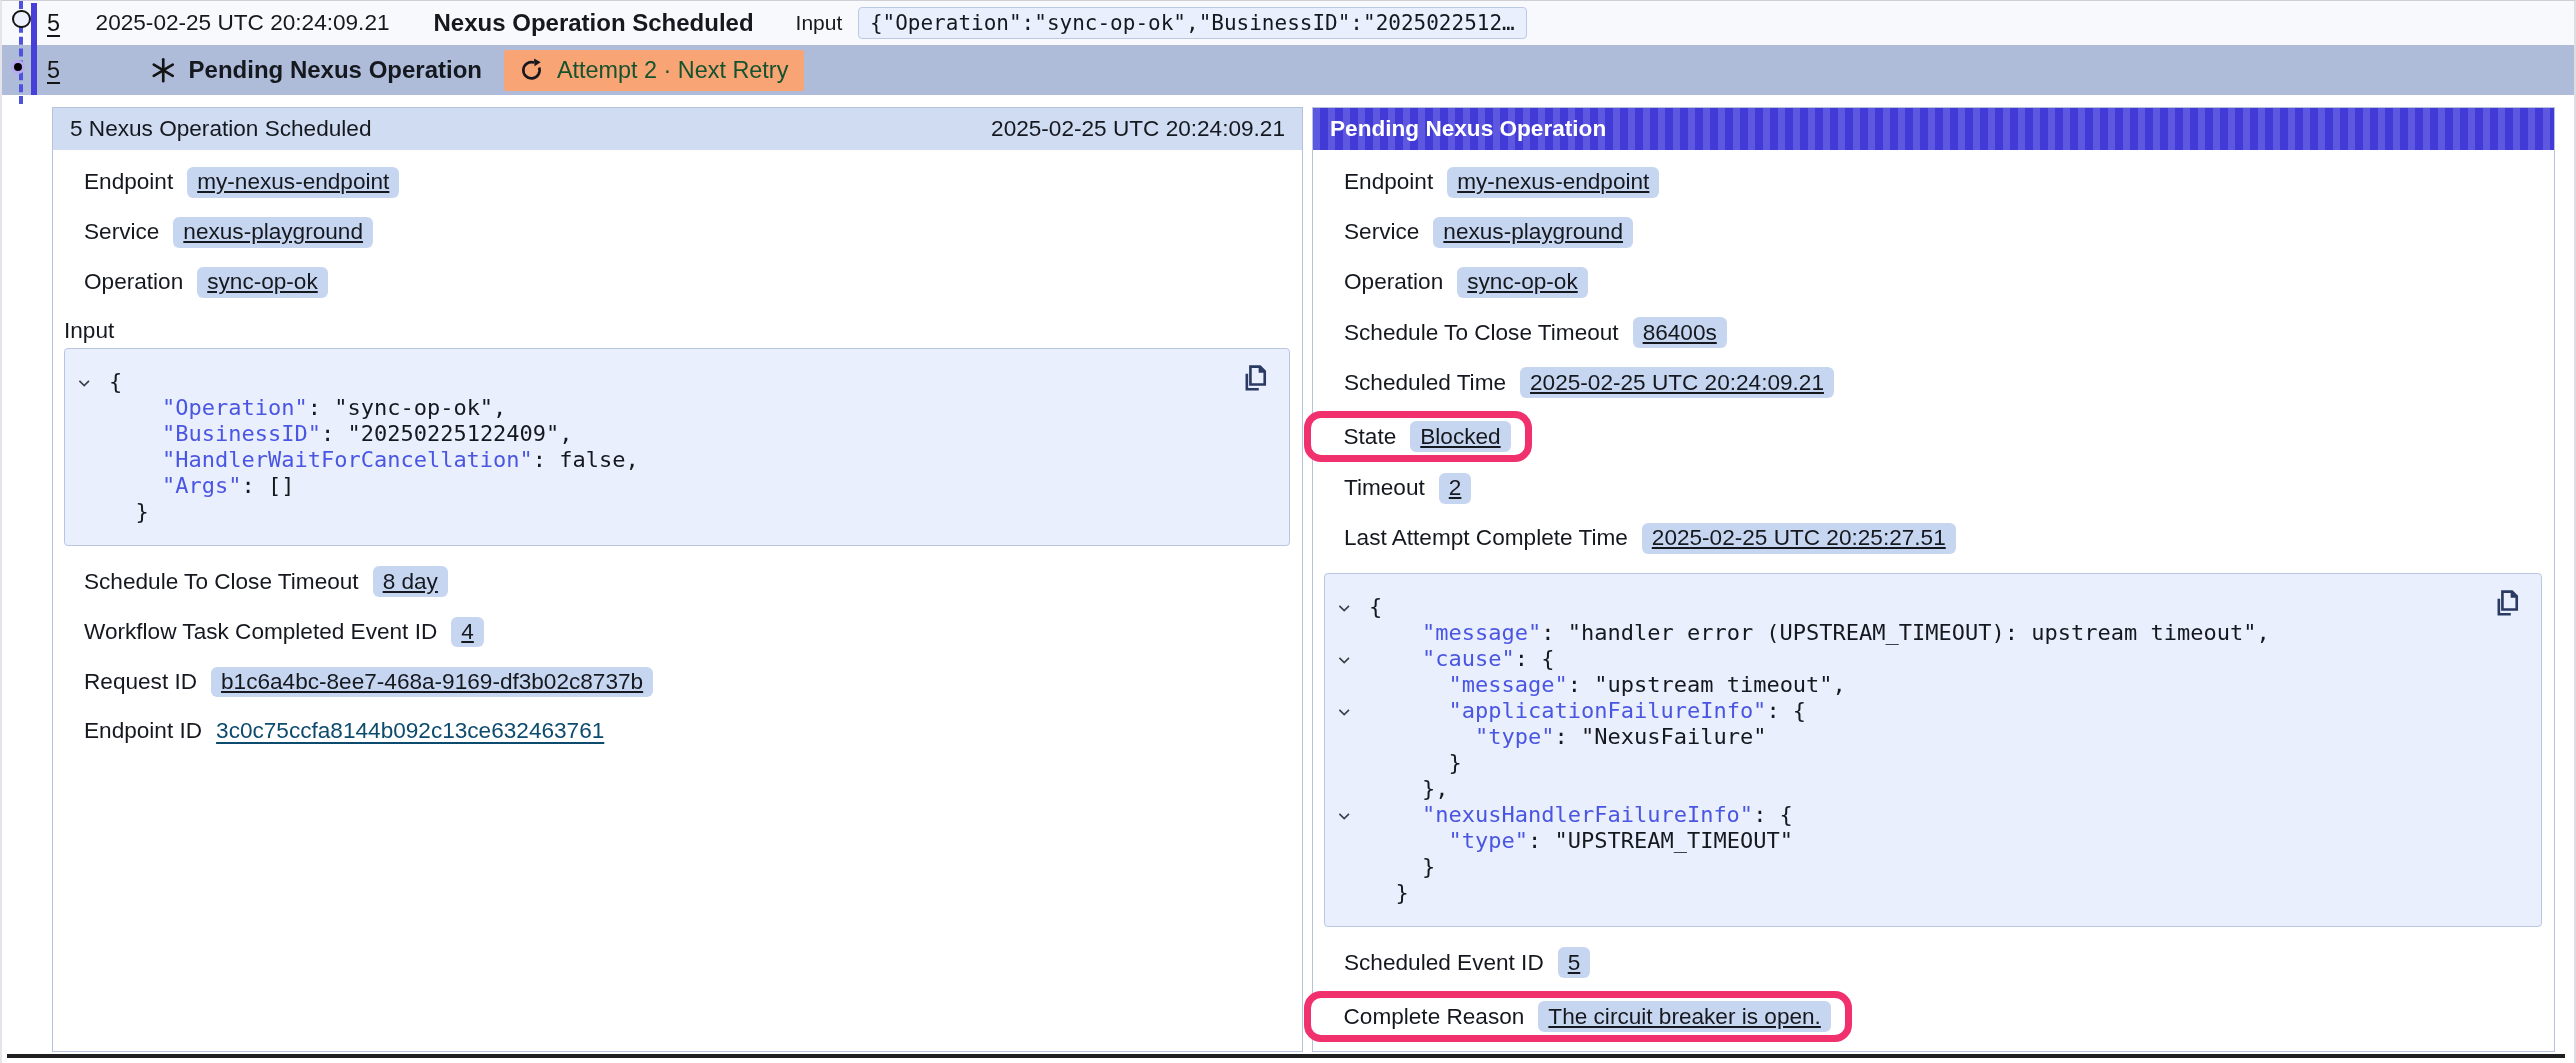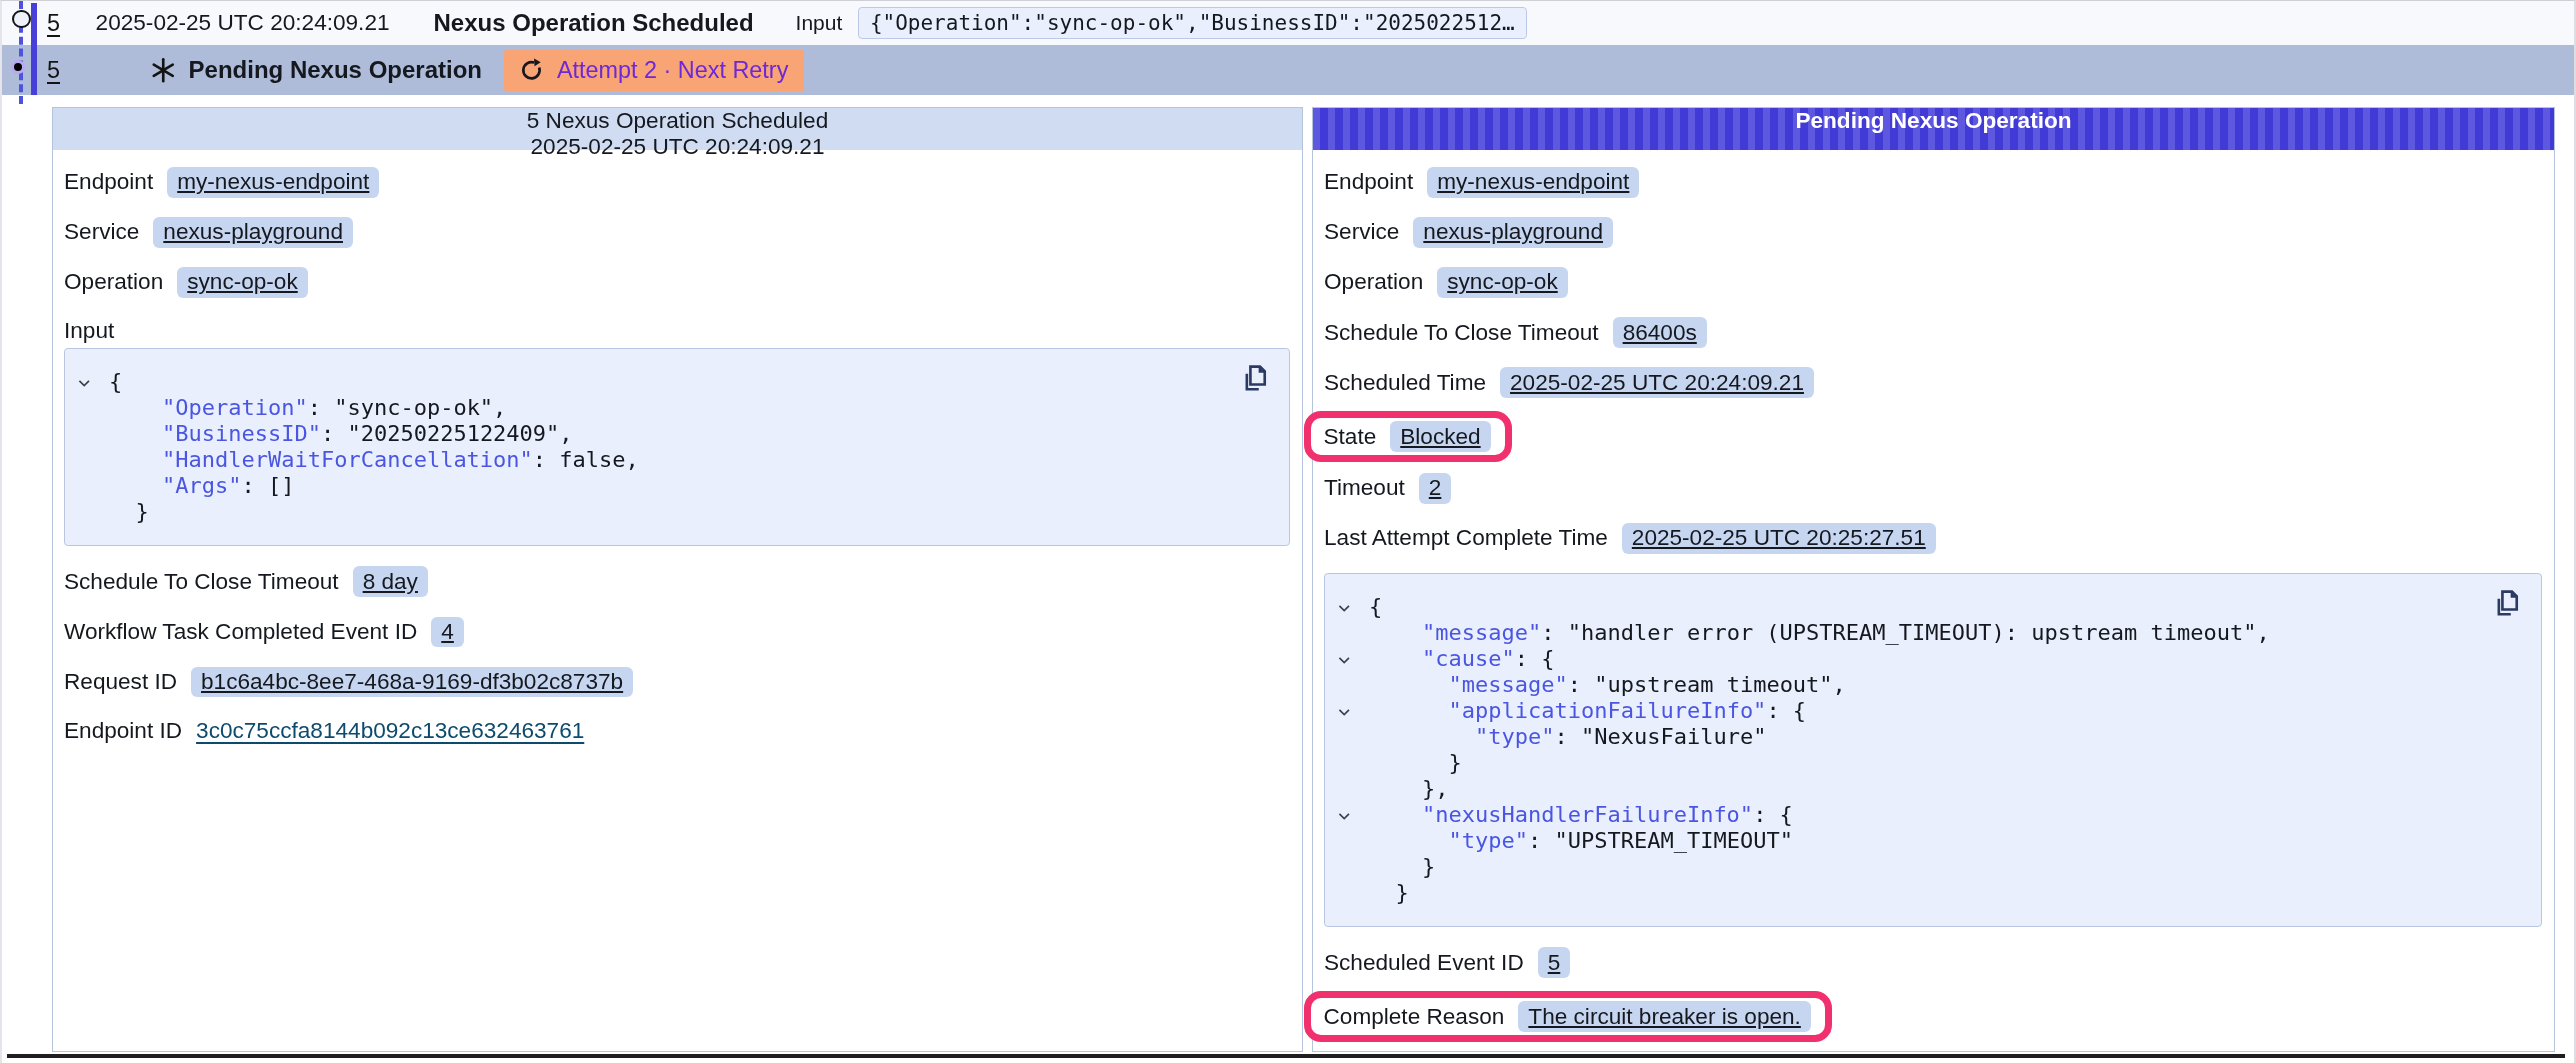--- a/index.html
+++ b/index.html
@@ -26,49 +26,49 @@
   .row1 .etitle { margin-left:44px; }
   .inlabel { font-size:21px; margin-left:42px; }
   .inbadge {
     margin-left:15.6px; font-family:"DejaVu Sans Mono","Liberation Mono",monospace;
     font-size:21px; background:var(--c-code-block-bg,#e9effc); border:1.6px solid #bcc9e6;
     border-radius:3.9px; padding:3.1px 11px; white-space:nowrap;
   }
   .pend-wrap { display:flex; align-items:center; margin-left:87px; gap:12.5px; }
   .attempt-badge {
     display:inline-flex; align-items:center; gap:12.5px;
-    background:var(--c-attempt-badge-orange,#f9a475); color:#6d28d9;
+    background:var(--c-attempt-badge-orange,#f9a475); color:#14532d;
     font-size:23.4px; padding:7px 15.6px; border-radius:2.3px; margin-left:9.4px;
   }
 
   
   .tl-dash { position:absolute; left:17px; top:0; height:103px; width:0; border-left:4.7px dashed #4d53dd; }
   .tl-bar  { position:absolute; left:29px; top:2.3px; width:5.5px; height:92px; background:var(--c-timeline-indigo,#4640d8); }
   .tl-open { position:absolute; left:10px; top:8.6px; width:18.7px; height:18.7px; border:2.3px solid #141414; border-radius:50%; background:#eef1fb; }
   .tl-fill { position:absolute; left:9.4px; top:59px; width:14px; height:14px; background:#000; border:3.9px solid #b7aaf2; border-radius:50%; }
 
   
   .panel { position:absolute; top:106px; height:945px; background:#fff; border:1.6px solid #b6c3dc; }
   .panel-left  { left:50px;  width:1251px; }
   .panel-right { left:1310px; width:1243px; }
   .phead {
     height:42px; display:flex; align-items:center; justify-content:space-between;
-    padding:0 17px; font-size:22.6px;flex-direction:column;
+    padding:0 17px; font-size:22.6px;
   }
   .phead-left { background:var(--c-panel-header-blue,#cfdcf2); }
   .phead-right {
     background:repeating-linear-gradient(90deg,
       var(--c-pending-stripe-light,#5e57e0) 0 7px,
       var(--c-pending-stripe-dark,#413ad6) 7px 15px);
     color:#ffffff; font-weight:700;
   }
   .pbody { padding:17px 12.5px 0 11px; }
 
   .field-row { display:flex; align-items:center; gap:14px; min-height:29px; margin-bottom:19.5px; font-size:22.6px; }
-  .field-label { white-space:nowrap; }
+  .field-label { white-space:nowrap;margin-left:20px; }
   .badge {
     background:var(--c-badge-blue,#c7d6f0); border-radius:6.2px; padding:2.3px 10px;
     min-height:29px; display:inline-flex; align-items:center; white-space:nowrap;text-decoration:underline;
   }
   .field-link { color:#0c4a6e; text-decoration:underline; text-underline-offset:3.9px; cursor:pointer; }
   .section-label { font-size:22.6px; min-height:26.5px; display:flex; align-items:center; margin-bottom:4.7px; }
 
   .hl-row { margin-top:-6.2px; margin-bottom:11px; }
   .hl-box {
     display:inline-flex; align-items:center; gap:14px;

